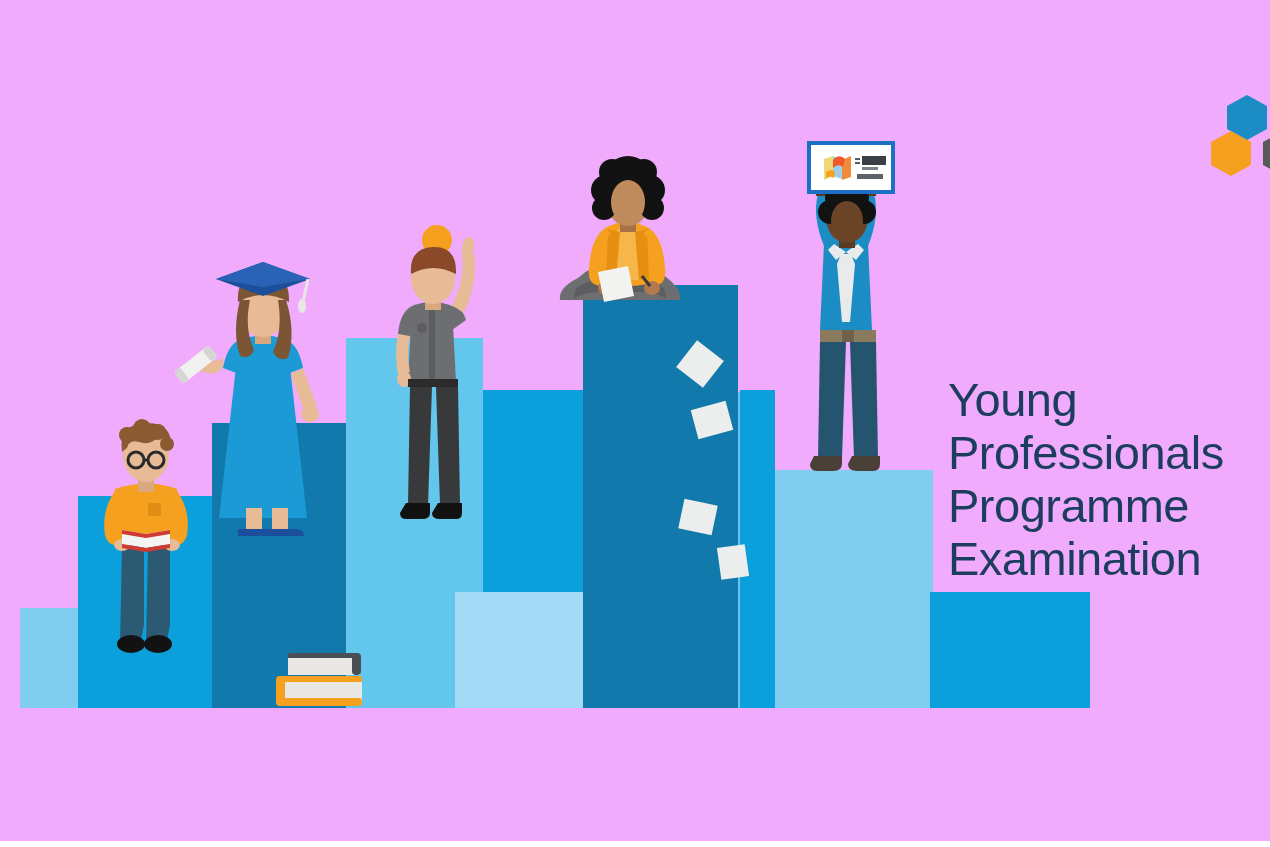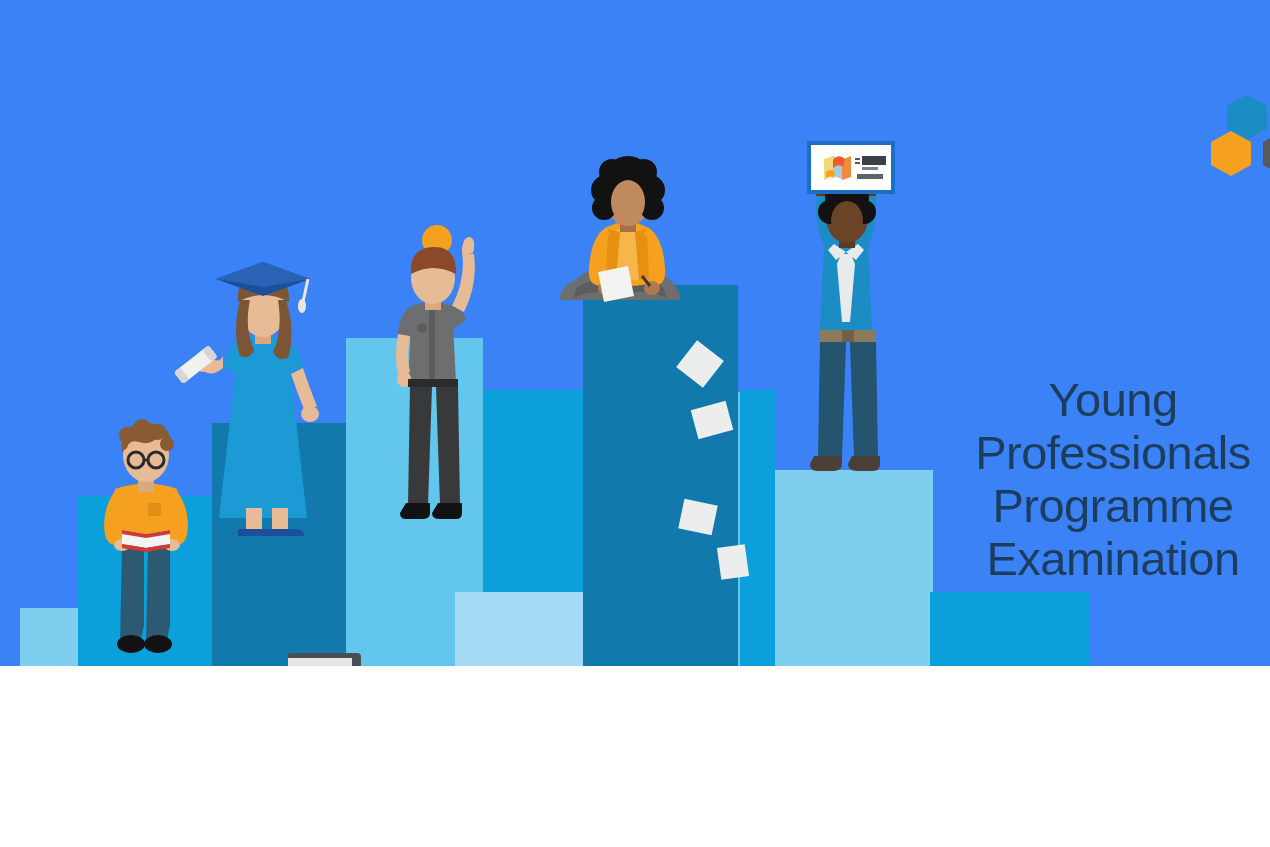--- a/index.html
+++ b/index.html
@@ -7,24 +7,23 @@
     margin: 0;
     padding: 0;
     background: #ffffff;
   }
   body {
     font-family: "Liberation Sans", sans-serif;
   }
   #stage {
     position: relative;
     width: 1270px;
-    height: 666px;
-    background: #3b82f6;
+    height: 841px;
+    background: #f0abfc;
     overflow: hidden;
-    text-align: center;
   }
   #artwork {
     position: absolute;
     left: 0;
     top: 0;
     width: 1270px;
     height: 847px;
   }
   .title-block {
     position: absolute;

